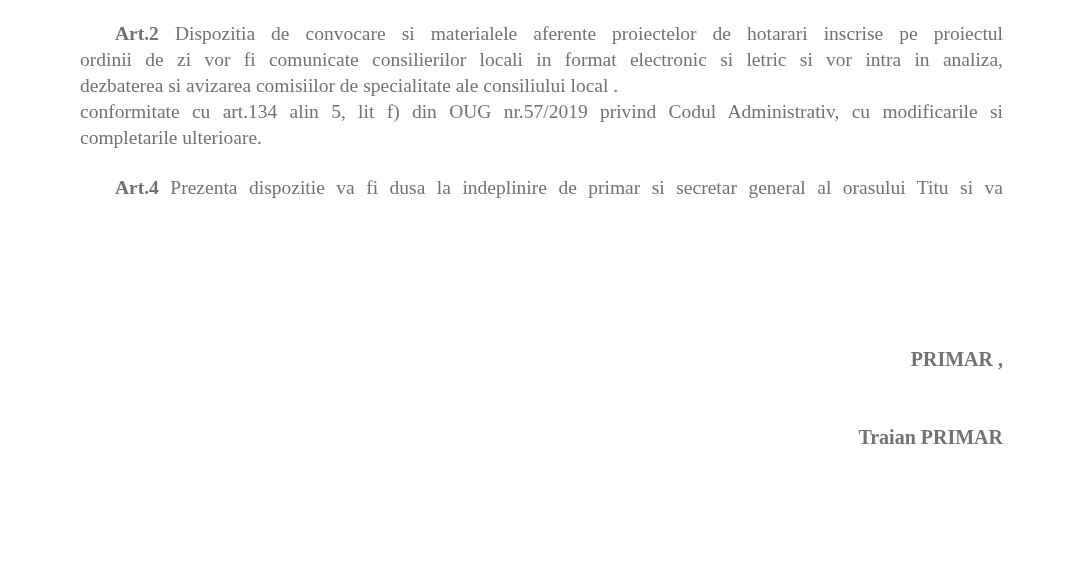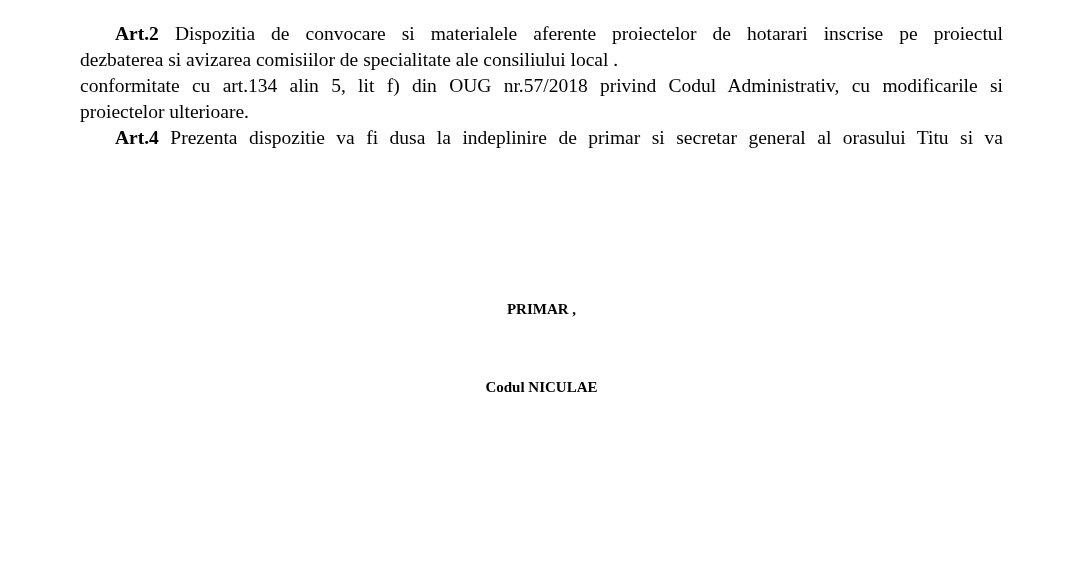--- a/index.html
+++ b/index.html
@@ -8,21 +8,21 @@
     background: #ffffff;
   }
   .page {
     position: relative;
     width: 1080px;
     height: 571px;
     box-sizing: border-box;
     padding: 21px 77px 0 80px;
     background: #ffffff;
     font-family: "Liberation Serif", serif;
-    color: #000000;
+    color: #737373;
     overflow: hidden;
   }
   .para {
     margin: 0;
   }
   .line {
     font-size: 19.5px;
     line-height: 26px;
     text-align: justify;
     text-align-last: justify;
@@ -33,44 +33,45 @@
     font-family: Liberation Serif, serif;
   }
   .line.firstline {
     text-indent: 35px;
   }
   .art-label {
     font-weight: bold;
   }
   .primar-block {
     margin-top: 93px;
-    text-align: center;
+    text-align: right;
     font-weight: bold;
-    font-size: 15px;
+    font-size: 20px;
     line-height: 26px;
     white-space: pre-wrap;
   }
 </style>
 </head>
 <body>
 
 <div class="page">
 
   <p class="para">
     <span class="line firstline" style="display:block;"><b class="art-label">Art.2</b> <span>Dispozitia de convocare si materialele aferente proiectelor de hotarari inscrise pe proiectul</span></span>
+    <span class="line" style="display:block;">ordinii de zi vor fi comunicate consilierilor locali in format electronic si letric si vor intra in analiza,</span>
     <span class="line lastline" style="display:block;">dezbaterea si avizarea  comisiilor de specialitate ale consiliului local .</span>
   </p>
 
   <p class="para">
-    <span class="line" style="display:block;">conformitate cu art.134 alin 5, lit f) din OUG nr.57/2018 privind Codul Administrativ, cu modificarile si</span>
-    <span class="line lastline" style="display:block;">proiectelor ulterioare.</span>
+    <span class="line" style="display:block;">conformitate cu art.134 alin 5, lit f) din OUG nr.57/2019 privind Codul Administrativ, cu modificarile si</span>
+    <span class="line lastline" style="display:block;">completarile ulterioare.</span>
   </p>
 
   <p class="para">
-    <span class="line firstline" style="display:block;"><b class="art-label">Art.4</b> <span>Prezenta dispozitie va fi dusa la indeplinire de primar si secretar general al orasului Titu  si va</span></span>
+    <span class="line firstline" style="display:block;margin-top:24px;"><b class="art-label">Art.4</b> <span>Prezenta dispozitie va fi dusa la indeplinire de primar si secretar general al orasului Titu  si va</span></span>
   </p>
 
   <div class="primar-block">
     <div>PRIMAR ,</div>
-    <div>Codul NICULAE</div>
+    <div>Traian PRIMAR</div>
   </div>
 
 </div>
 
 </body></html>

